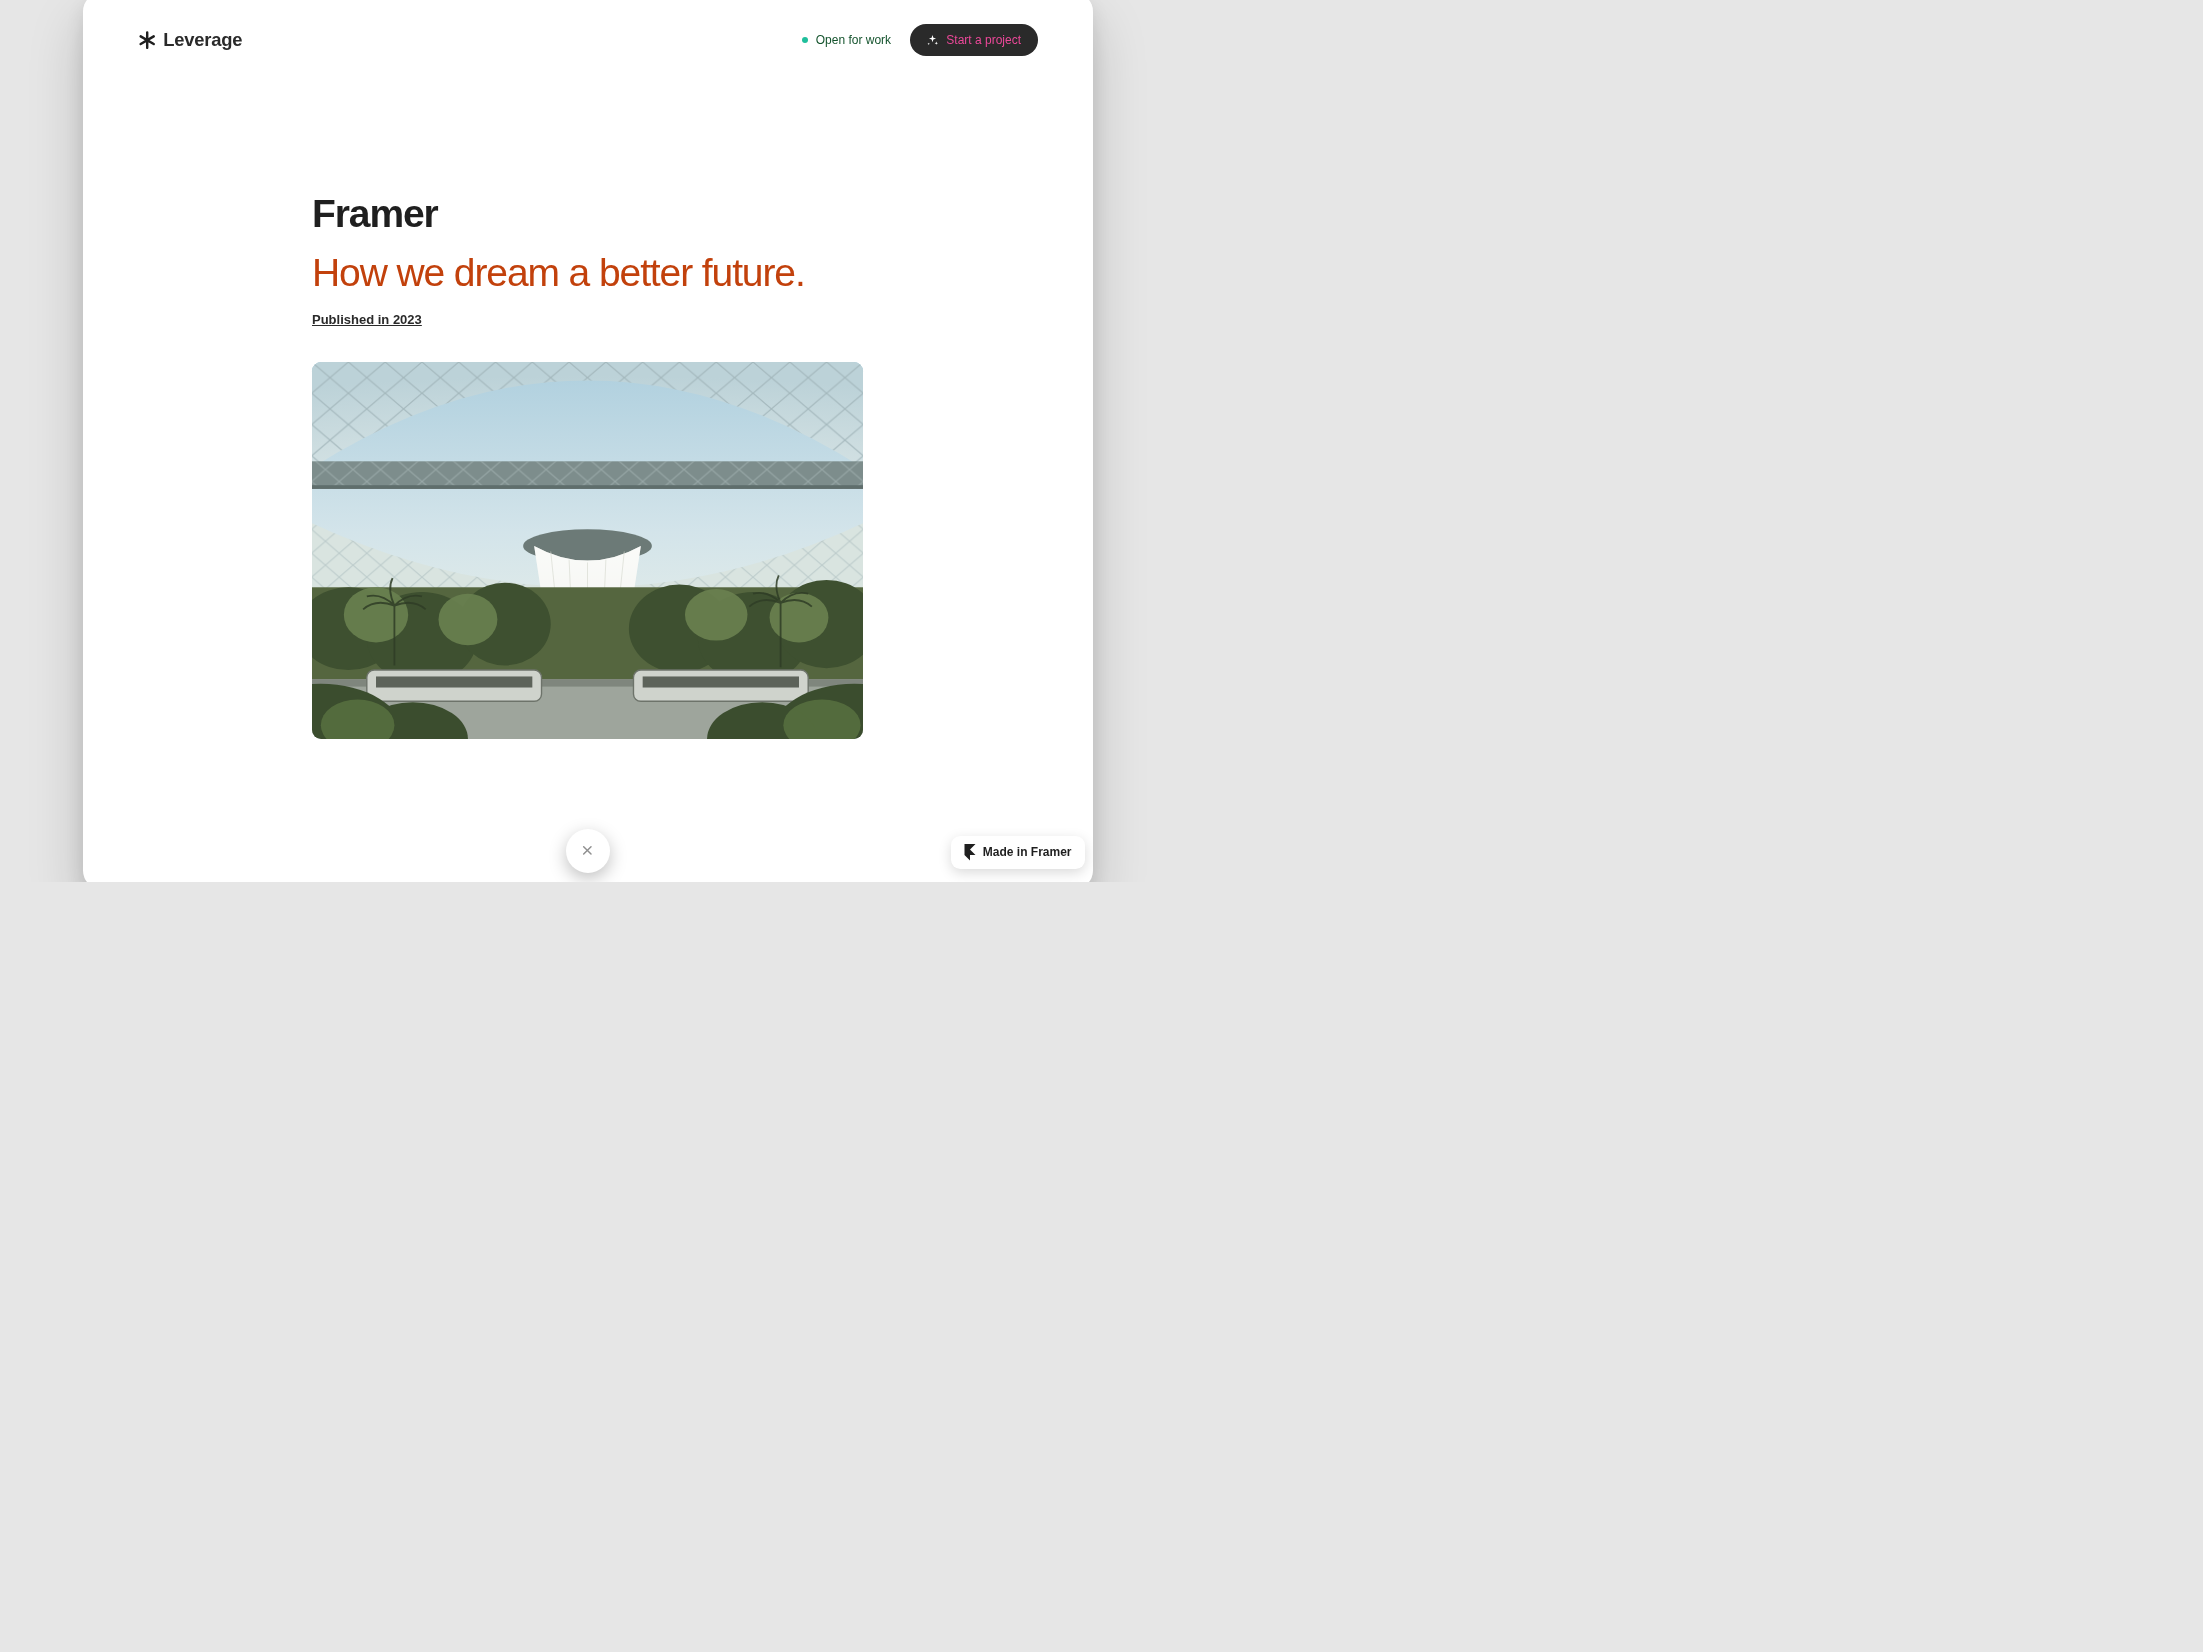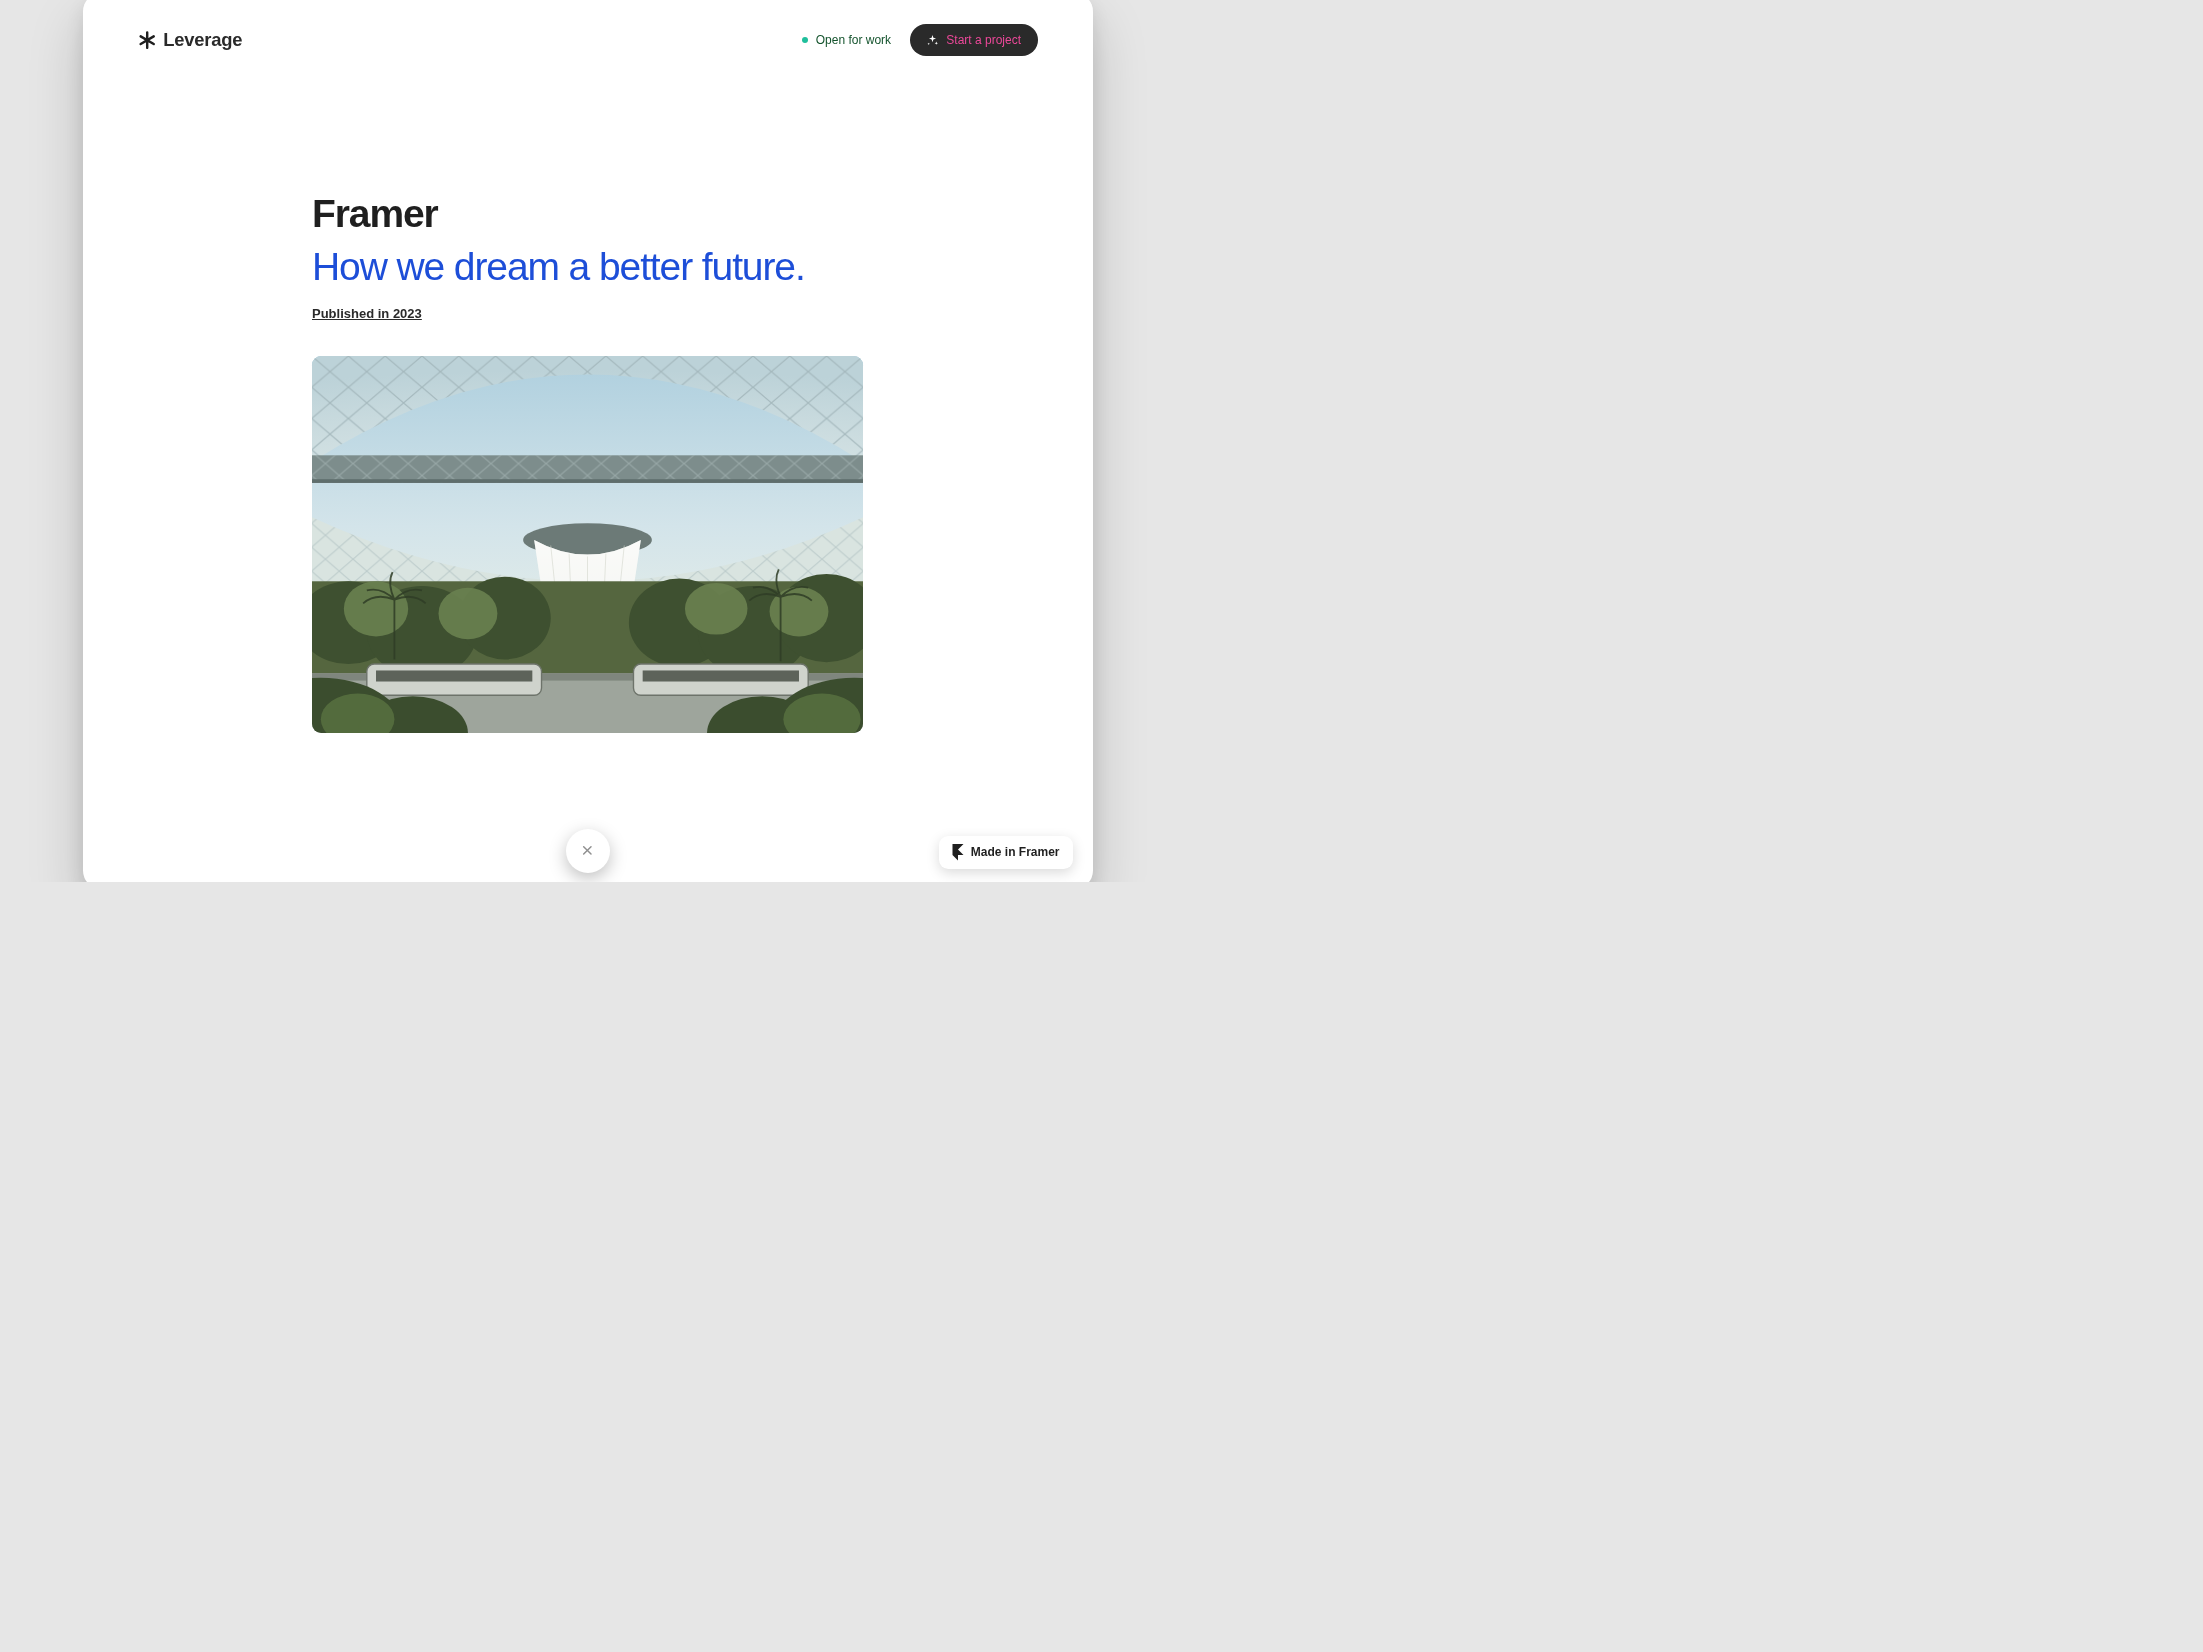--- a/index.html
+++ b/index.html
@@ -88,24 +88,24 @@
   .title {
     font-size: 39px;
     font-weight: 600;
     color: #1f1f1f;
     letter-spacing: -1.1px;
     line-height: 1.05;
   }
   .subtitle {
     font-size: 39px;
     font-weight: 500;
-    color: #1d4ed8;
+    color: #c2410c;
     letter-spacing: -1.1px;
     line-height: 1.1;
-    margin-top: 11px;
+    margin-top: 17px;
   }
   .meta {
     font-size: 13px;
     font-weight: 600;
     color: #2a2a2a;
     margin-top: 16.5px;
     text-decoration: underline;
   }
 
   
@@ -135,21 +135,21 @@
     align-items: center;
     justify-content: center;
     cursor: pointer;
     border: none;
   }
   .close-btn svg { display: block; }
 
   
   .framer-badge {
     position: absolute;
-    right: 20px;
+    right: 8px;
     bottom: 20px;
     background: #ffffff;
     border-radius: 9.2px;
     box-shadow: 0 3.7px 13px rgba(0,0,0,0.15);
     padding: 8.3px 13px;
     display: flex;
     align-items: center;
     gap: 7.3px;
     font-size: 12px;
     font-weight: 600;

